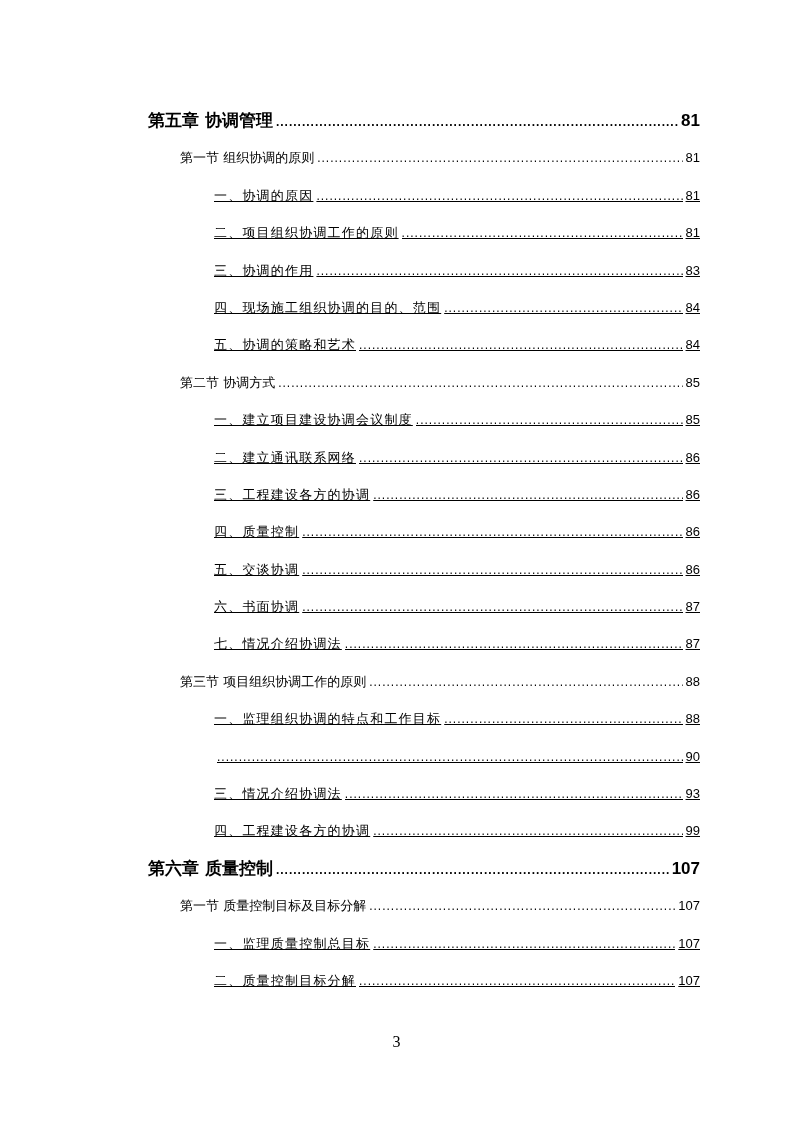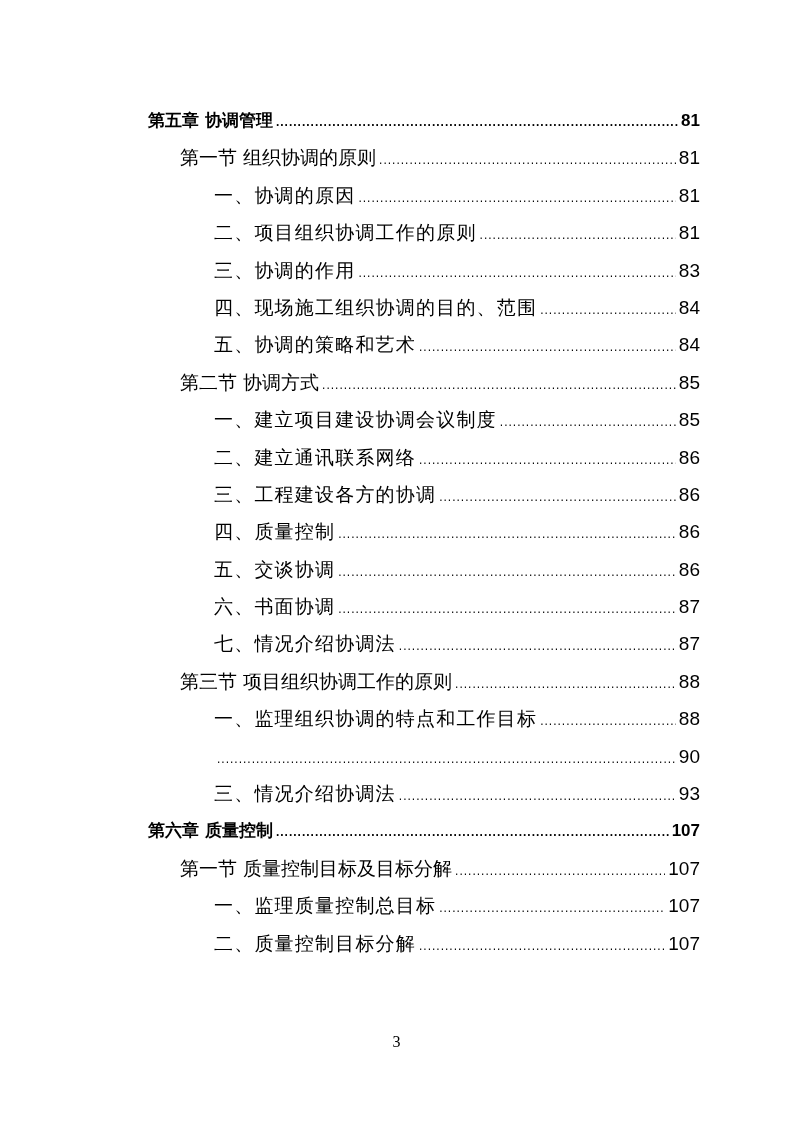--- a/index.html
+++ b/index.html
@@ -1,23 +1,23 @@
 <!DOCTYPE html>
 <html><head>
 <meta charset="utf-8">
 <style>
   html, body { margin: 0; padding: 0; background: #ffffff; }
   body { width: 793px; height: 1122px; position: relative; overflow: hidden;
          font-family: "DejaVu Sans", "Liberation Sans", sans-serif; color: #000; }
   .toc { position: absolute; left: 120px; top: 102px; width: 552px; margin-left: 28px; }
   .row { display: flex; align-items: baseline; height: 37.4px; line-height: 37.4px;
-         font-size: 19px; white-space: nowrap; }
+         font-size: 13px; white-space: nowrap; }
   .row.l1 { padding-left: 0; font-weight: bold; font-size: 17px; }
   .row.l2 { padding-left: 32px; }
-  .row.l3 { padding-left: 66px; letter-spacing: 1.2px; }
+  .row.l3 { padding-left: 66px; letter-spacing: 1.2px; text-decoration: underline; }
   .row .label { flex: 0 0 auto; }
   .row .dots { flex: 1 1 auto; overflow: hidden; margin: 0 3px; font-size: 12px;
                letter-spacing: 1px; color: #000; font-family: "Liberation Sans", sans-serif; }
   .row .dots::before { content: "................................................................................................................................................................................................................"; }
   .row .page { flex: 0 0 auto; font-family: "Liberation Sans", sans-serif; letter-spacing: 0; }
   .row.l1 .page { font-weight: bold; }
   .footer { position: absolute; left: 0; width: 793px; top: 1033px; text-align: center;
             font-family: "Liberation Serif", serif; font-size: 16px; }
 </style>
 </head>
@@ -111,20 +111,25 @@
     </div>
     <div class="row l3">
       <span class="dots"></span>
       <span class="page">90</span>
     </div>
     <div class="row l3">
       <span class="label">三、情况介绍协调法</span>
       <span class="dots"></span>
       <span class="page">93</span>
     </div>
+    <div class="row l3">
+      <span class="label">四、工程建设各方的协调</span>
+      <span class="dots"></span>
+      <span class="page">99</span>
+    </div>
     <div class="row l1">
       <span class="label">第六章  质量控制</span>
       <span class="dots"></span>
       <span class="page">107</span>
     </div>
     <div class="row l2">
       <span class="label">第一节  质量控制目标及目标分解</span>
       <span class="dots"></span>
       <span class="page">107</span>
     </div>

